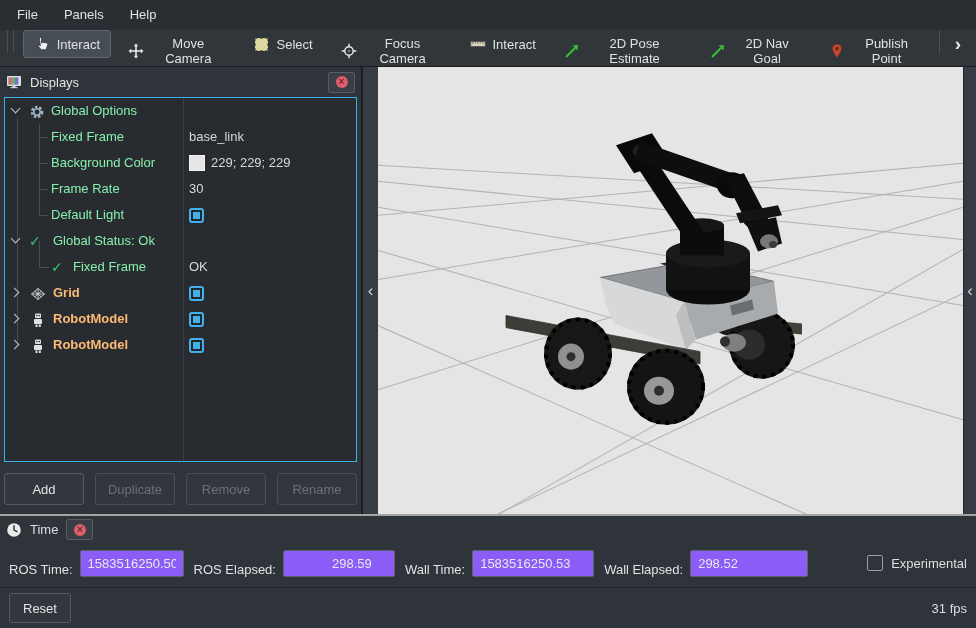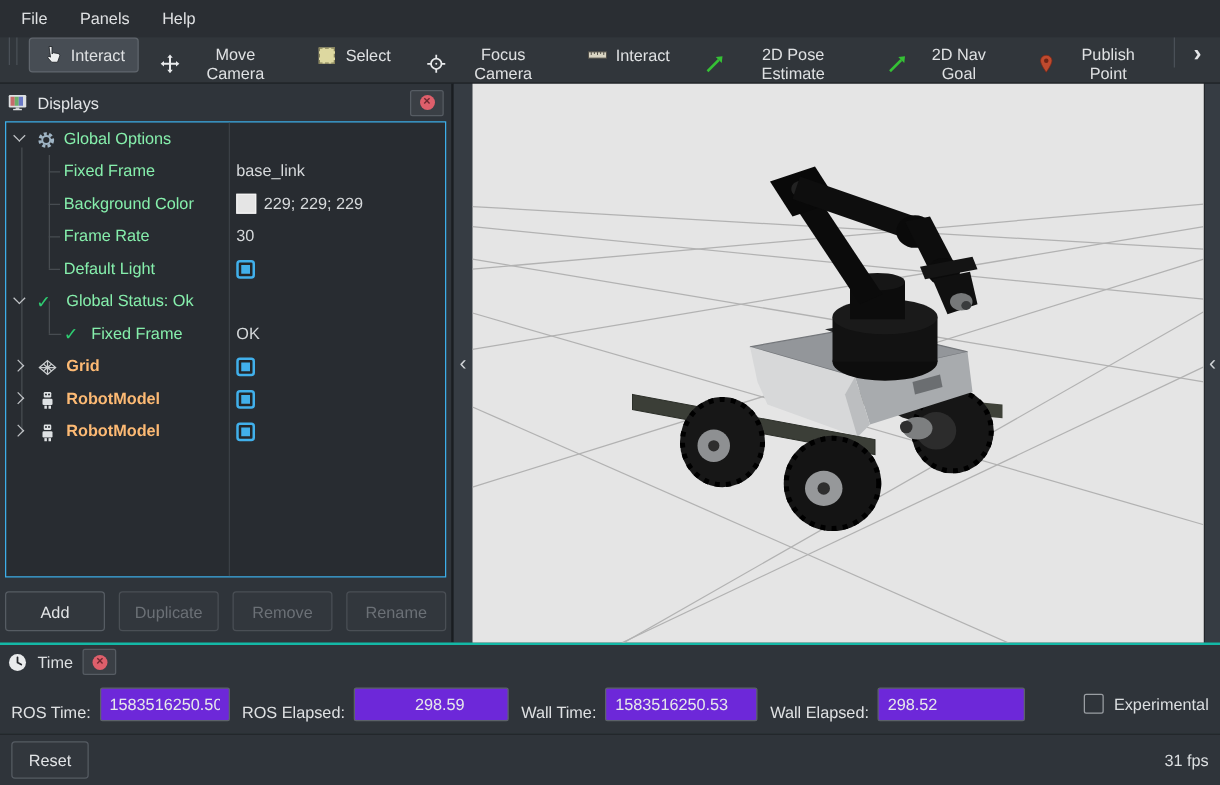--- a/index.html
+++ b/index.html
@@ -67,26 +67,26 @@
   .pbtn:disabled { color:#6b7076; border-color:#4a4f55; }
 
   
   .strip { width:15px; background:#363c43; display:flex; align-items:center; justify-content:center; flex:0 0 auto; }
   .strip.right { width:13px; border-left:1px solid #23272b; }
   .strip-arrow { color:#cfd2d5; font-size:17px; line-height:1; }
   .viewport { flex:1; background:#e5e5e5; position:relative; }
   .viewport svg { position:absolute; inset:0; width:100%; height:100%; }
 
   
-  .time-panel { height:73px; background:#2f343a; border-top:2px solid #14b8a6; flex:0 0 auto; display:flex; flex-direction:column; }
+  .time-panel { height:73px; background:#2f343a; border-top:2px solid #a3a3a3; flex:0 0 auto; display:flex; flex-direction:column; }
   .time-title { height:27px; display:flex; align-items:center; gap:8px; padding:0 6px; }
   .time-fields { display:flex; align-items:center; padding:0 9px; height:40px; }
   .tgroup { display:flex; align-items:flex-end; margin-right:10px; }
   .tgroup label { margin-right:7px; color:#dfe1e3; white-space:nowrap; }
-  .tinput { background:#6d28d9; border:1px solid #5c6269; border-radius:2px; color:#e6e8ea;
+  .tinput { background:#8b5cf6; border:1px solid #5c6269; border-radius:2px; color:#e6e8ea;
             font:inherit; height:27px; padding:0 7px; }
   .exp-group { margin-left:auto; display:flex; align-items:center; gap:8px; }
   .xcheck { width:16px; height:16px; border:1px solid #9a9ea3; border-radius:2px; background:transparent; }
 
   
   .statusbar { height:41px; background:#2f343a; border-top:1px solid #23272b; display:flex; align-items:center; padding:0 9px; flex:0 0 auto; }
   .reset-btn { height:30px; padding:0 13px; background:#32373d; border:1px solid #565c63; border-radius:3px; color:#e2e4e6; font:inherit; }
   .fps { margin-left:auto; color:#dcdfe1; }
 </style>
 </head>
@@ -413,21 +413,21 @@
           <span class="close-dot"></span>
         </span>
     </div>
     <div class="time-fields">
       <div class="tgroup">
         <label>ROS Time:</label>
         <input class="tinput" style="width: 104px;" value="1583516250.50">
       </div>
       <div class="tgroup">
         <label>ROS Elapsed:</label>
-        <input class="tinput" style="width: 124px; padding-left: 48px;" value="298.59">
+        <input class="tinput" style="width: 112px; padding-left: 48px;" value="298.59">
       </div>
       <div class="tgroup">
         <label>Wall Time:</label>
         <input class="tinput" style="width: 122px;" value="1583516250.53">
       </div>
       <div class="tgroup">
         <label>Wall Elapsed:</label>
         <input class="tinput" style="width: 118px;" value="298.52">
       </div>
       <div class="exp-group">

